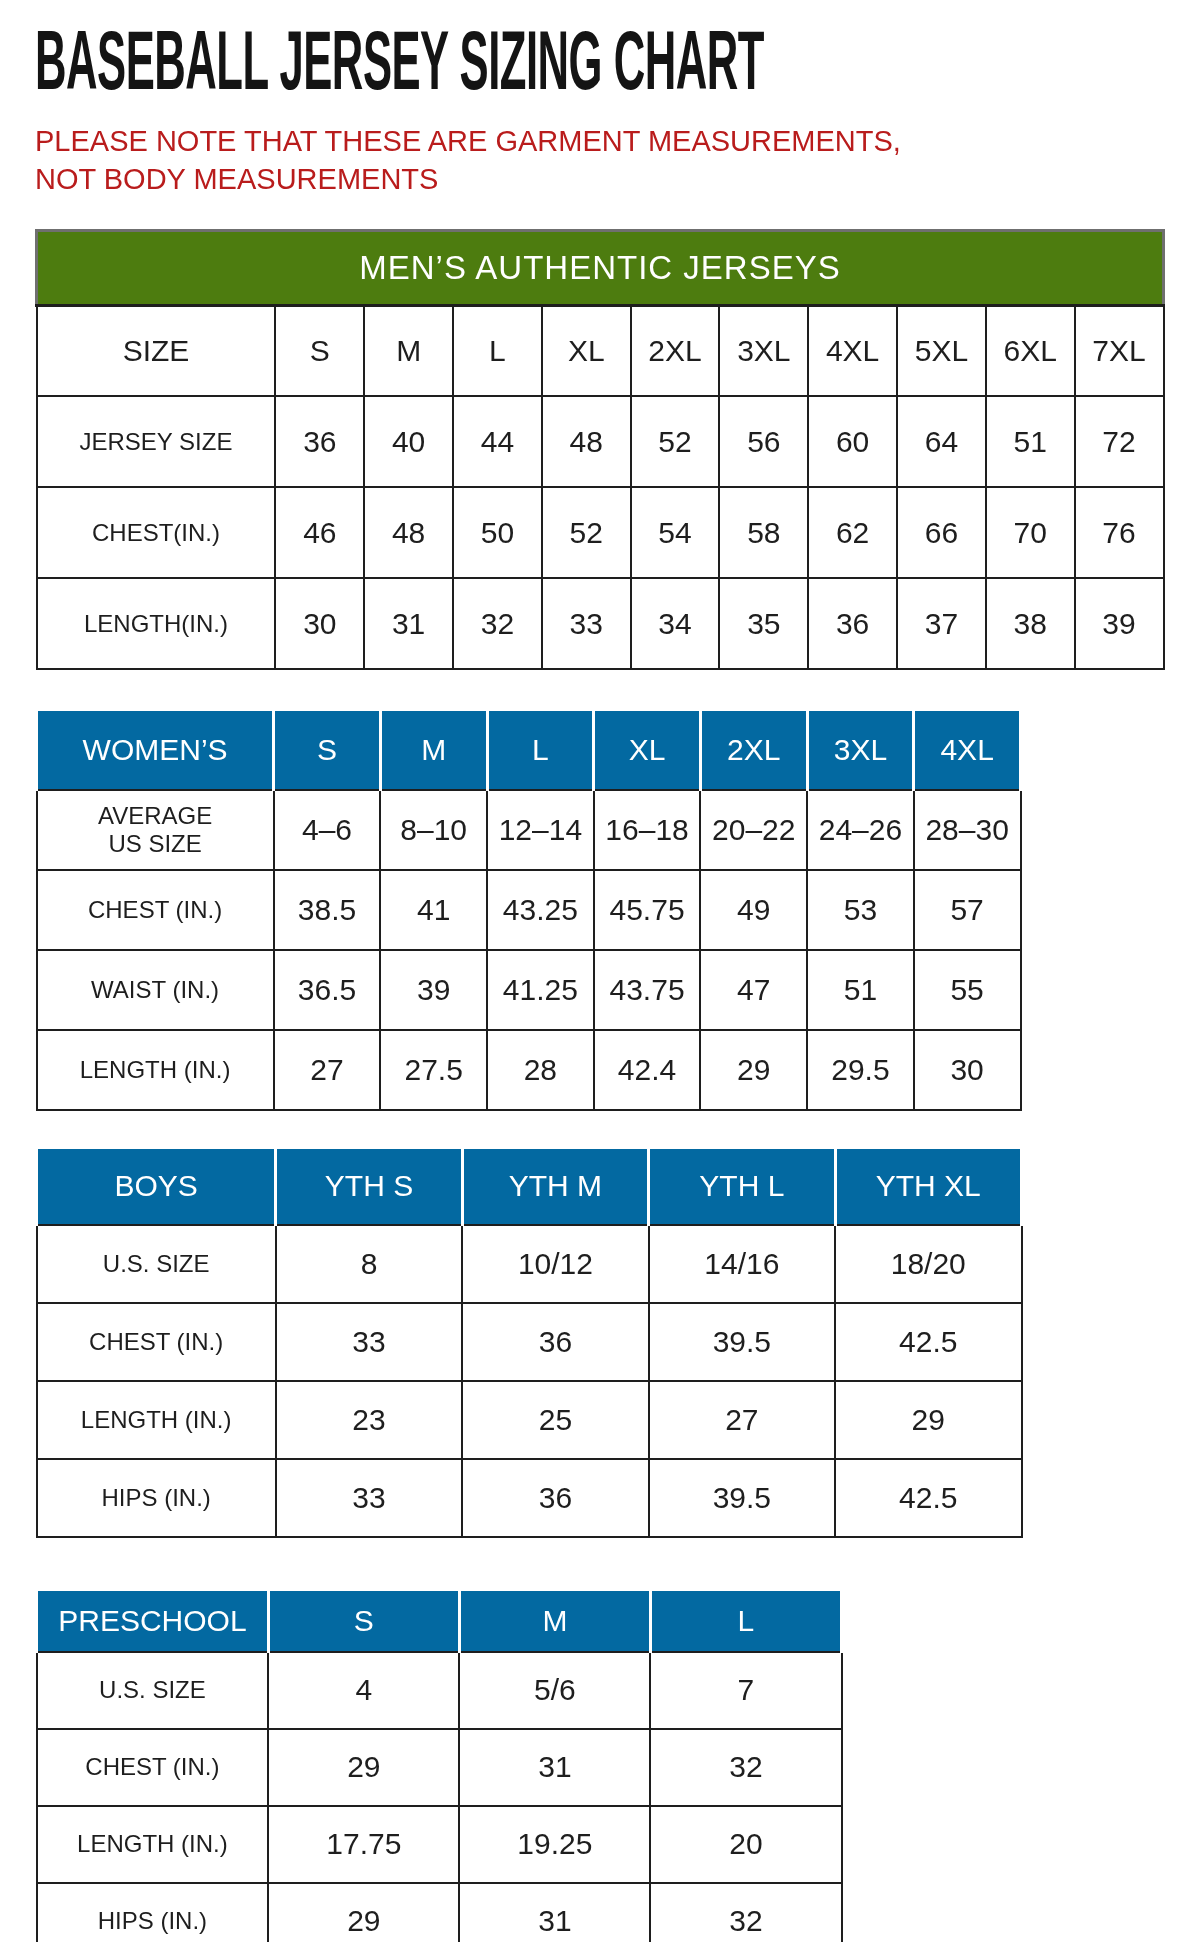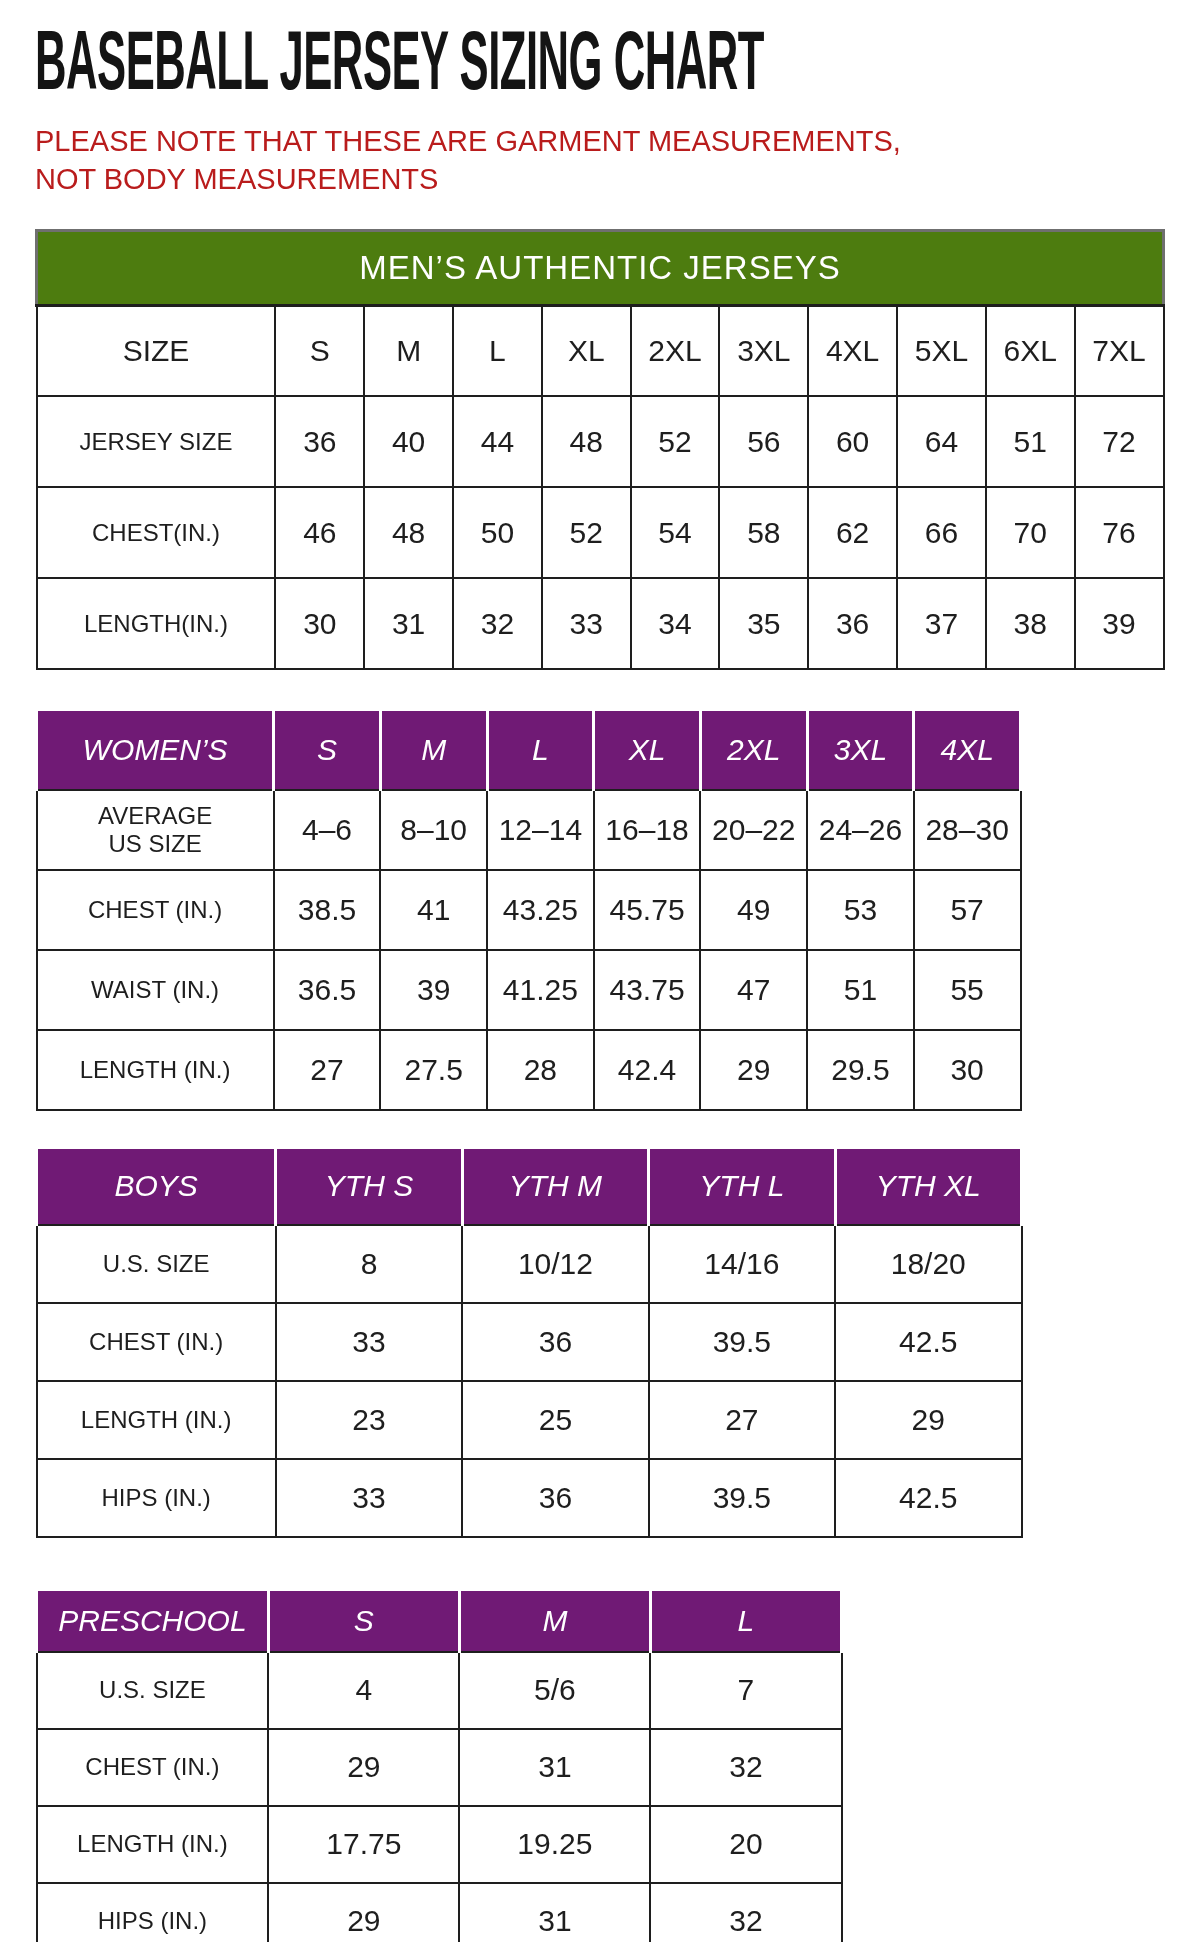--- a/index.html
+++ b/index.html
@@ -21,22 +21,22 @@
 
   table.sizing{border-collapse:collapse;table-layout:fixed;}
   .sizing td{border:2px solid #1e1e1e;text-align:center;vertical-align:middle;padding:0;
     font-size:30px;color:#1e1e1e;}
   .sizing tr{height:91px;}
 
   td.banner{background:#4d7c0f;color:#ffffff;font-size:33px;letter-spacing:1px;
     border:3px solid #6f6f6f;border-bottom:3px solid #1e1e1e;}
   .tbl-men tr.banner-row{height:75px;}
 
-  td.hgray{background:#701a75;color:#ffffff;font-size:30px;
-    border:3px solid #ffffff;border-bottom:2px solid #1e1e1e;font-style:italic;}
+  td.hgray{background:#0369a1;color:#ffffff;font-size:30px;
+    border:3px solid #ffffff;border-bottom:2px solid #1e1e1e;}
 
   td.label{font-size:24px;white-space:pre-line;line-height:1.15;}
 
   .tbl-men{width:1130px;}
   .tbl-men col.c0{width:21.2%;}  .tbl-men col.cv{width:7.88%;}
 
   .tbl-women{width:987px;}
   .tbl-women col.c0{width:24.1%;}  .tbl-women col.cv{width:10.843%;}
   .tbl-women tr{height:80px;}
 

